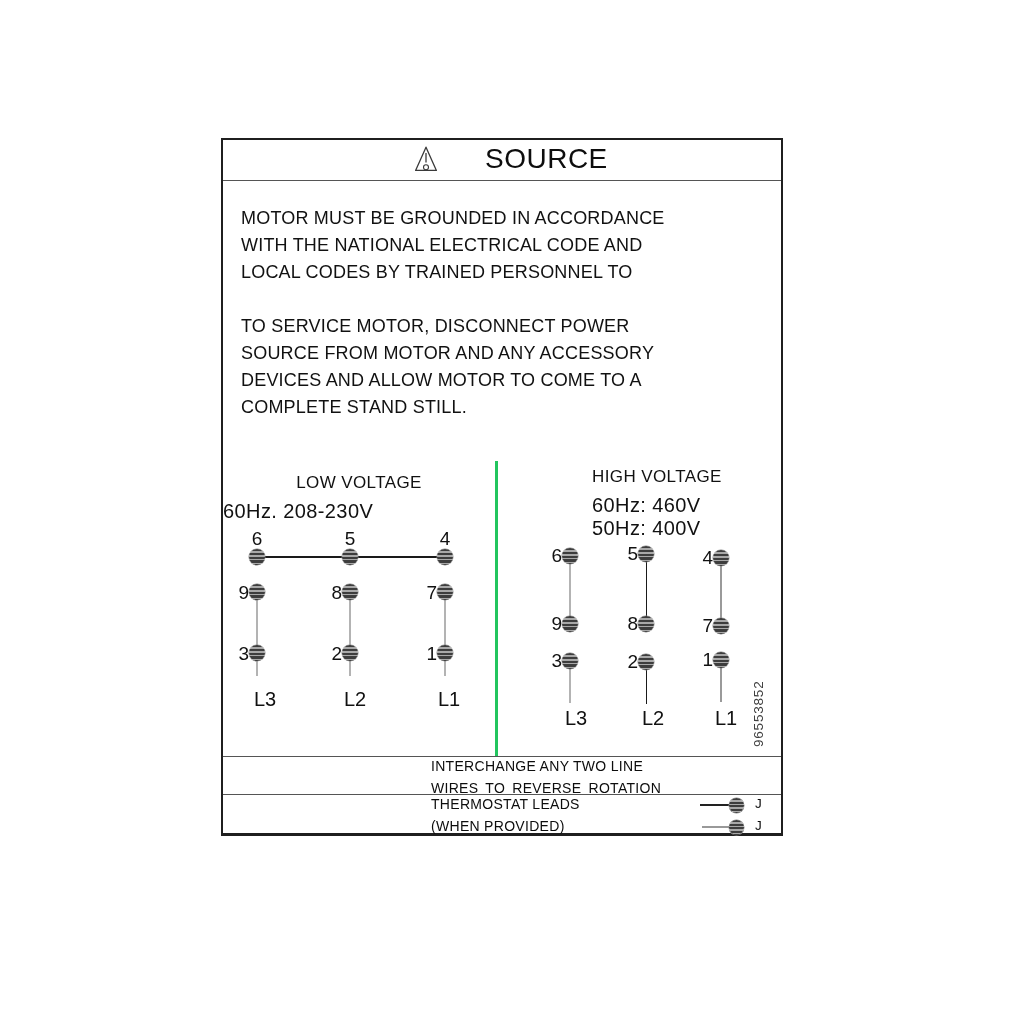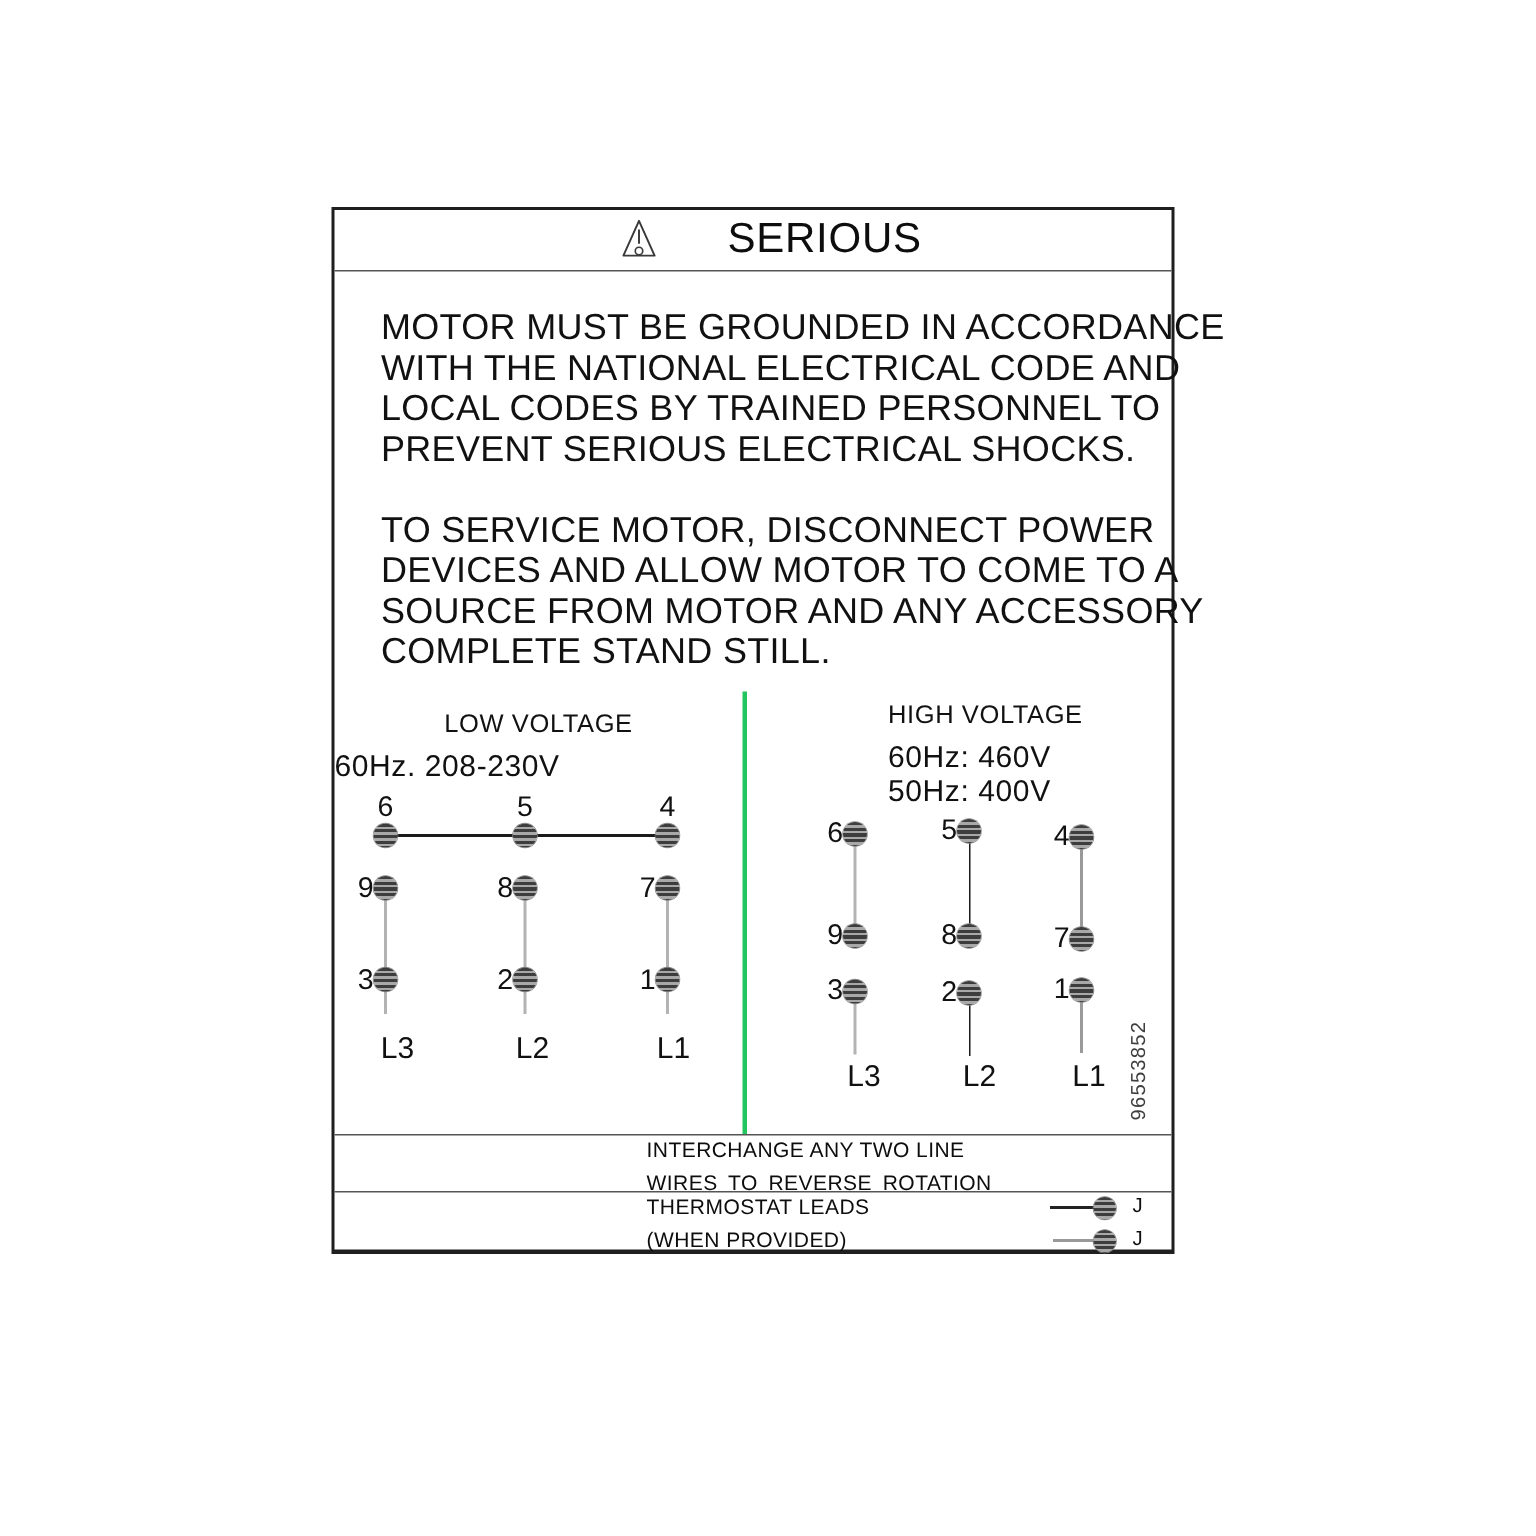--- a/index.html
+++ b/index.html
@@ -13,21 +13,21 @@
   }
   
   .sec-header{position:absolute;left:0;top:0;width:100%;height:40px;border-bottom:1px solid #555;}
   .warn-tri{position:absolute;left:191px;top:5px;width:24px;height:28px;}
   .warn-title{
     position:absolute;left:262px;top:3px;font-size:28px;letter-spacing:0.5px;
     white-space:nowrap;color:#0d0d0d;
   }
   
   .sec-body{position:absolute;left:0;top:41px;width:100%;height:280px;}
-  .para{margin:13px;padding:0 0 0 18px;font-size:24px;line-height:27px;letter-spacing:0.2px;white-space:nowrap;}
+  .para{margin:0;padding:0 0 0 18px;font-size:18px;line-height:27px;letter-spacing:0.2px;white-space:nowrap;}
   .para.p1{margin-top:24px;}
   .para.p2{margin-top:27px;}
   
   .sec-diagrams{position:absolute;left:0;top:321px;width:100%;height:295px;border-bottom:1px solid #555;}
   .lv-cell{position:absolute;left:0;top:0;width:272px;height:295px;}
   .hv-cell{position:absolute;left:272px;top:0;width:285px;height:295px;border-left:3px solid #22c55e;}
   .diag-title{position:absolute;font-size:17px;letter-spacing:0.4px;white-space:nowrap;}
   .lv-title{left:0;top:12px;width:272px;text-align:center;}
   .lv-sub{left:0;top:39px;width:272px;text-align:left;font-size:20px;}
   .hv-title{left:94px;top:6px;}
@@ -71,34 +71,33 @@
 <body>
 
 <div class="label">
 
   <div class="sec-header">
     <svg class="warn-tri" viewBox="0 0 24 28">
       <path d="M12 2.2 L22.4 25.4 L1.6 25.4 Z" fill="none" stroke="#3a3a3a" stroke-width="1.3" stroke-linejoin="round"></path>
       <line x1="12" y1="8" x2="12" y2="17.5" stroke="#3a3a3a" stroke-width="1.3"></line>
       <circle cx="12" cy="22.3" r="2.5" fill="#ffffff" stroke="#3a3a3a" stroke-width="1.1"></circle>
     </svg>
-    <div class="warn-title">SERIOUS</div>
+    <div class="warn-title">SOURCE</div>
   </div>
 
   <div class="sec-body">
     <div class="para p1">
       <div>MOTOR MUST BE GROUNDED IN ACCORDANCE</div>
       <div>WITH THE NATIONAL ELECTRICAL CODE AND</div>
       <div>LOCAL CODES BY TRAINED PERSONNEL TO</div>
-      <div>PREVENT SERIOUS ELECTRICAL SHOCKS.</div>
     </div>
     <div class="para p2">
       <div>TO SERVICE MOTOR, DISCONNECT POWER</div>
+      <div>SOURCE FROM MOTOR AND ANY ACCESSORY</div>
       <div>DEVICES AND ALLOW MOTOR TO COME TO A</div>
-      <div>SOURCE FROM MOTOR AND ANY ACCESSORY</div>
       <div>COMPLETE STAND STILL.</div>
     </div>
   </div>
 
   <div class="sec-diagrams">
 
     <div class="lv-cell">
       <div class="diag-title lv-title">LOW VOLTAGE</div>
       <div class="diag-title lv-sub">60Hz. 208-230V</div>
 

